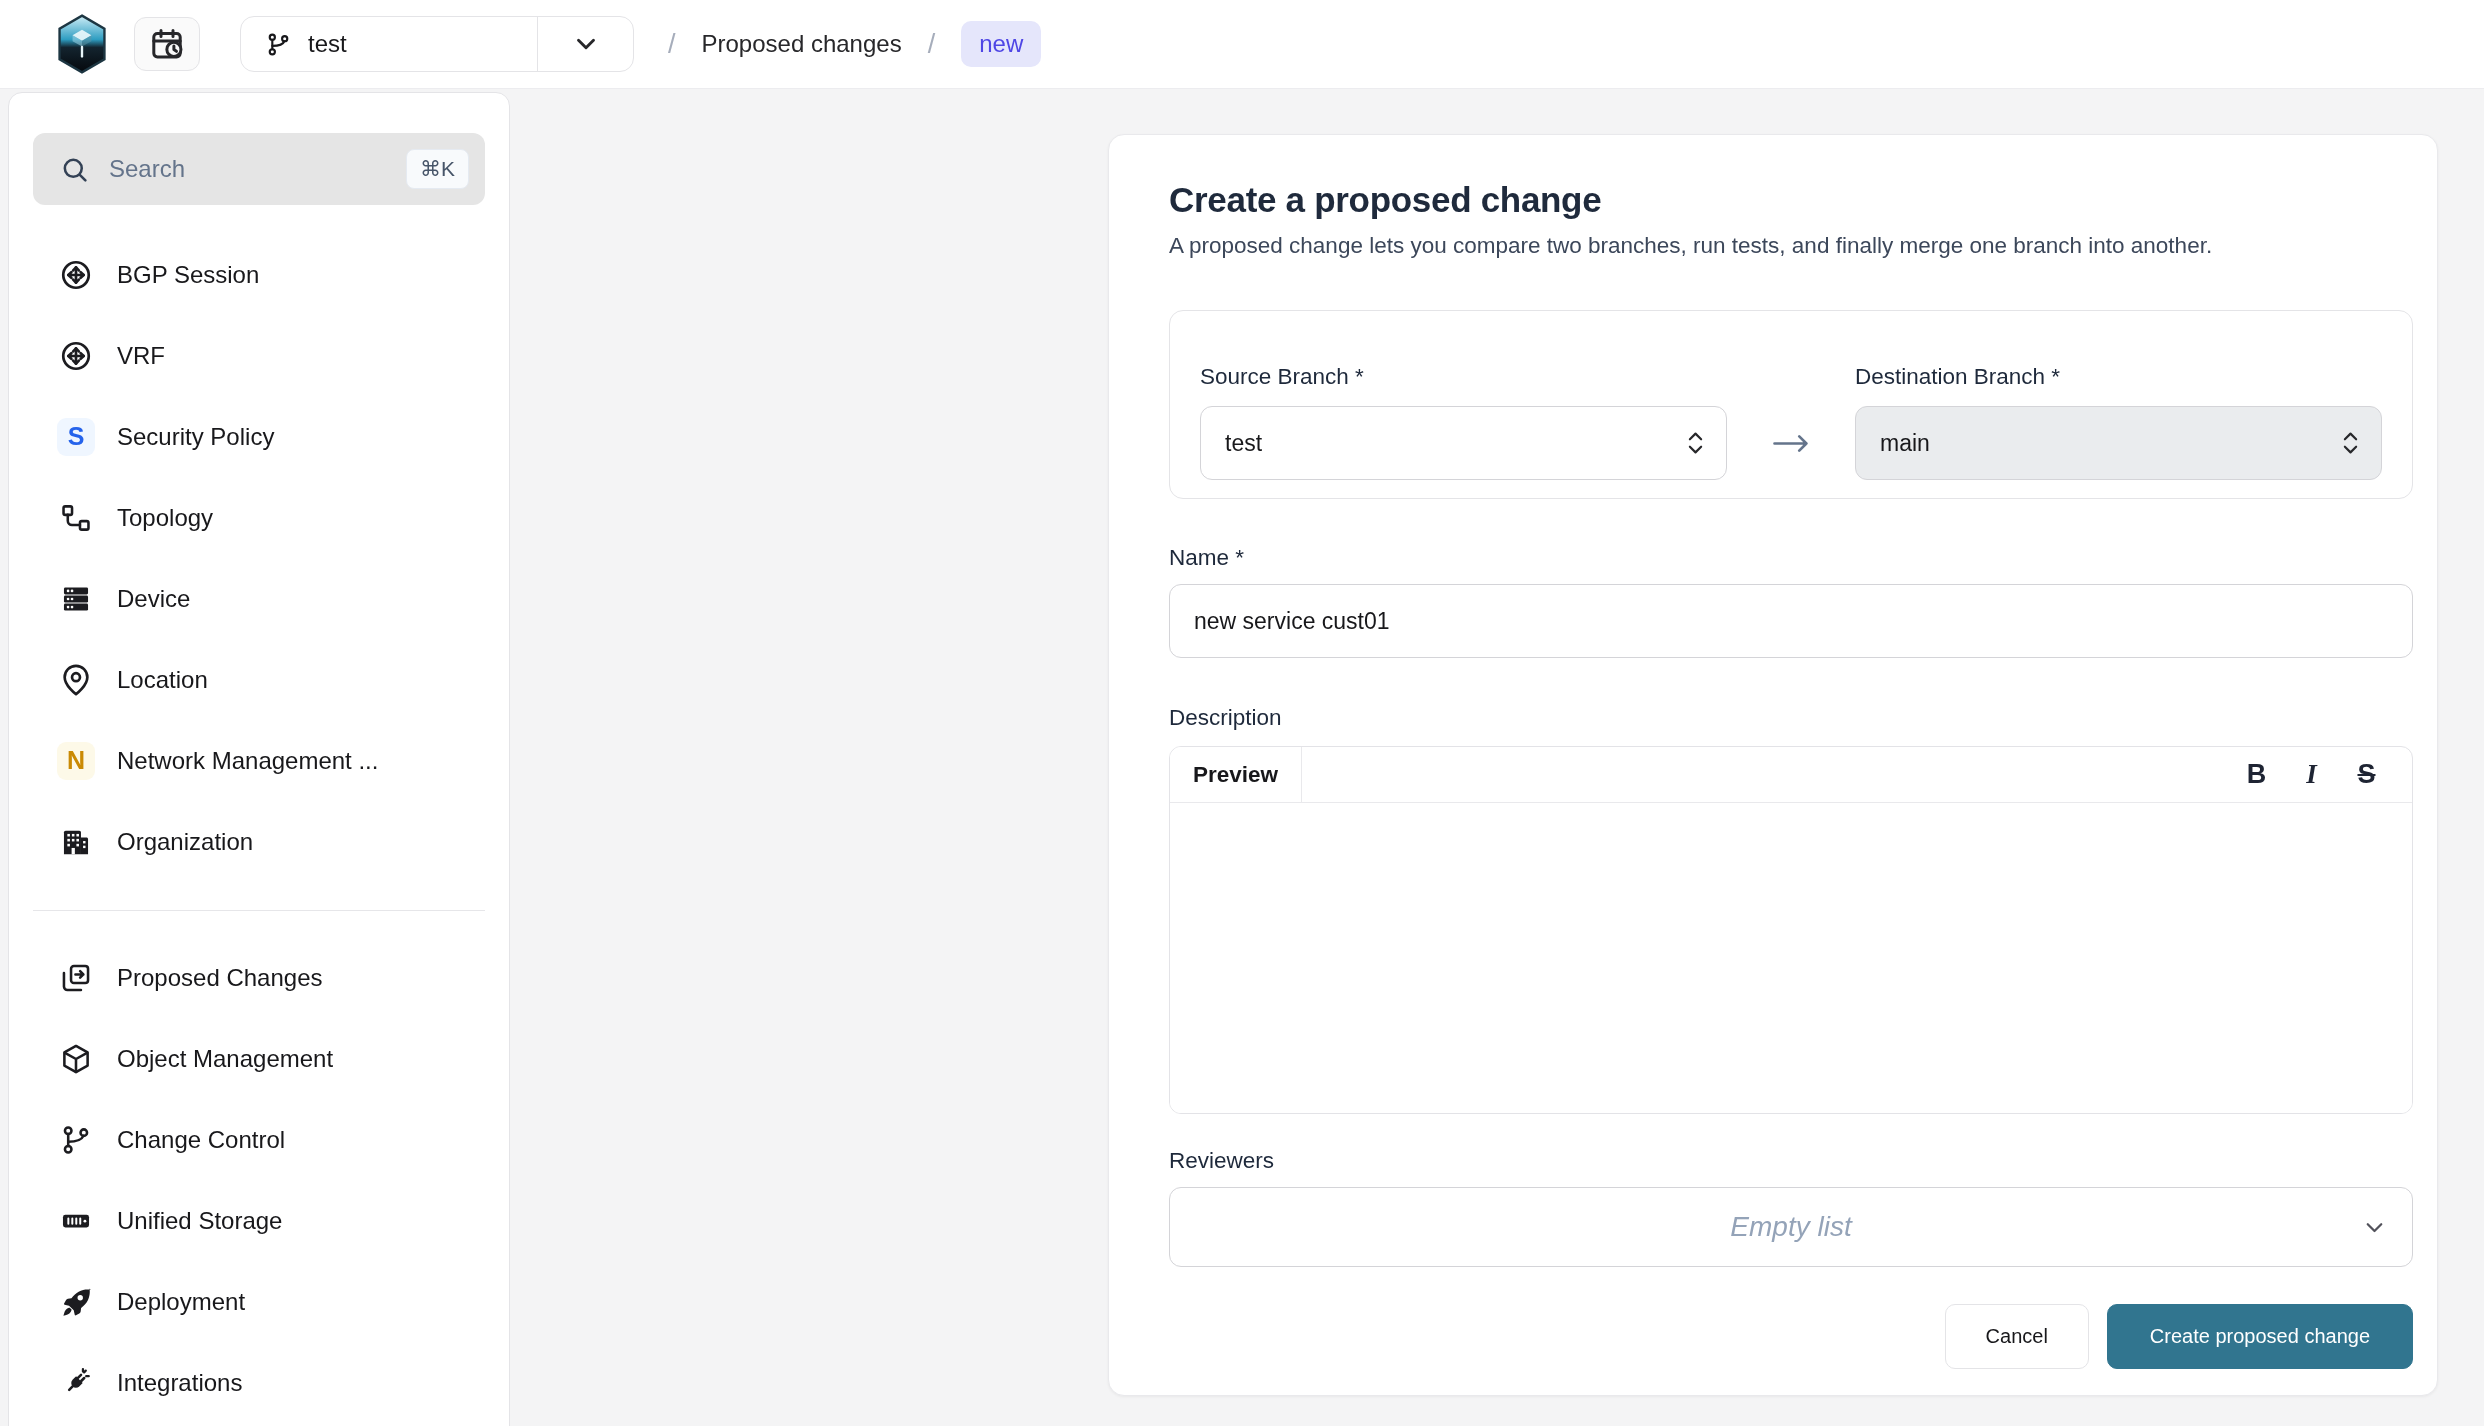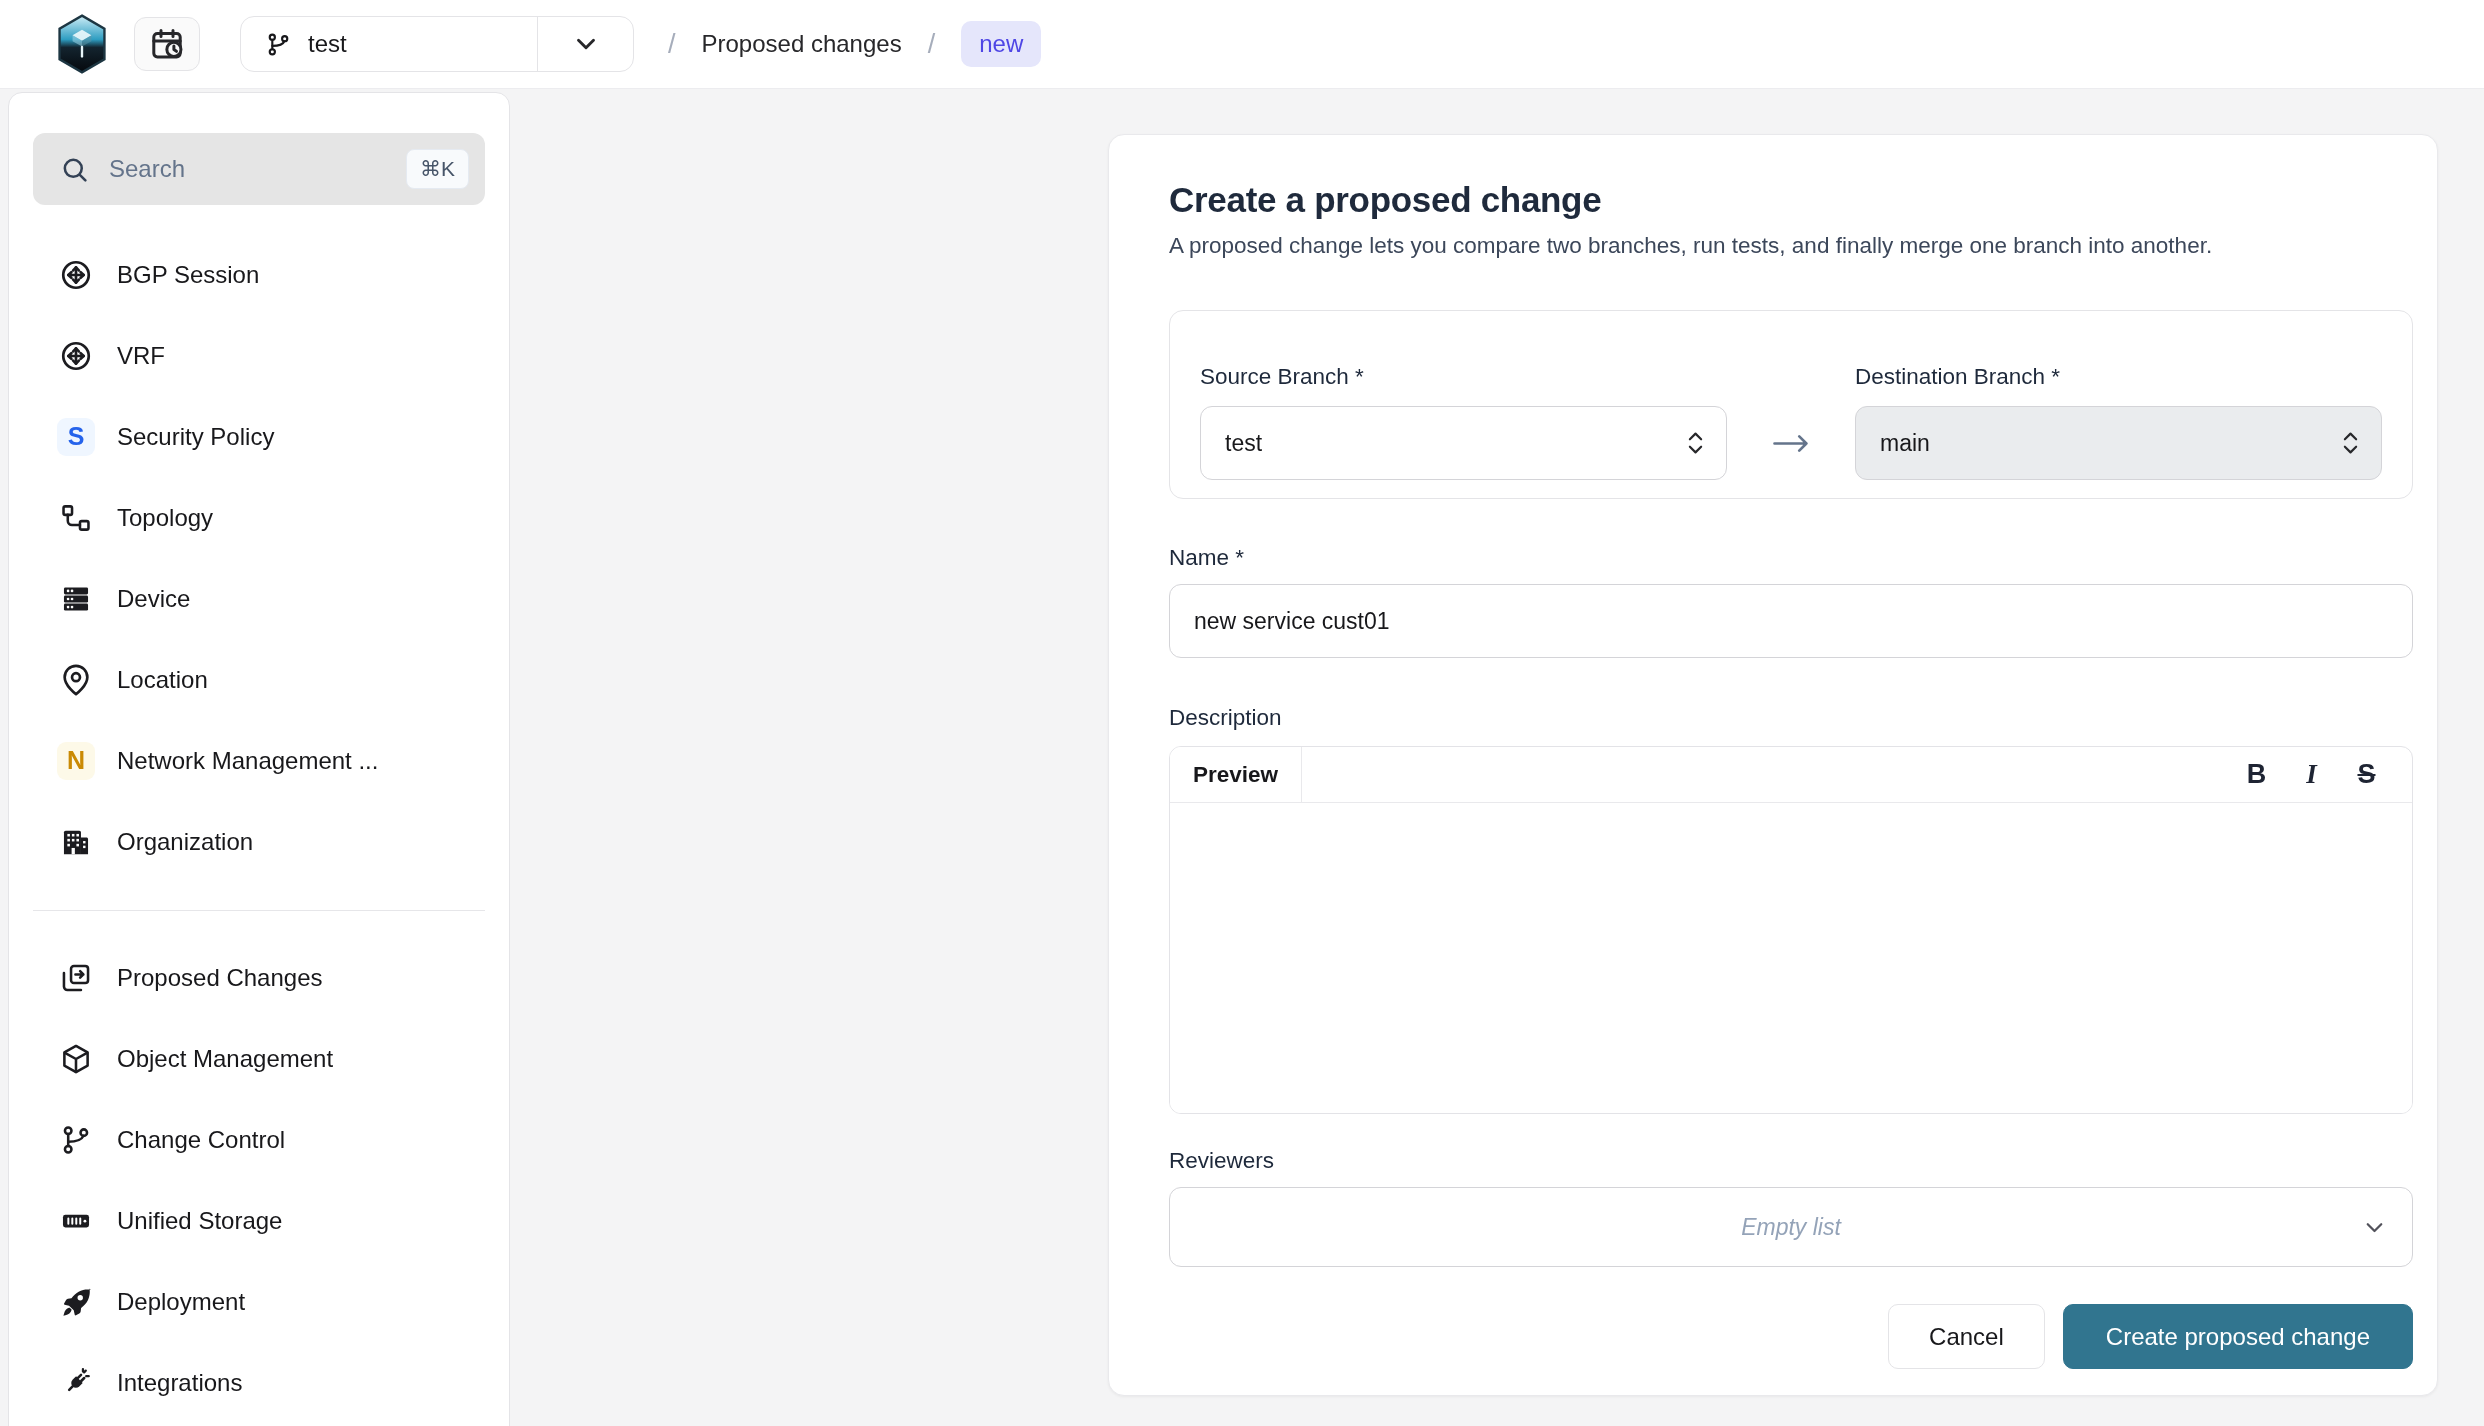--- a/index.html
+++ b/index.html
@@ -112,26 +112,26 @@
   .fmt-italic { font-weight:700; font-style:italic; font-family:"Liberation Serif","DejaVu Serif",serif; }
   .fmt-strike { font-weight:700; text-decoration:line-through; }
   .editor-head .pad-r { width:18px; }
   .editor-body { height:310px; background:#fff; cursor:text; }
 
   .lbl-rev { margin-top:33px; }
   .reviewers {
     position:relative; margin-top:12px; height:80px; border:1px solid #d4d4d8; border-radius:12px;
     background:#fff; display:flex; align-items:center; justify-content:center; cursor:pointer;
   }
-  .rev-empty { font-style:italic; color:#94a3b8; font-size:23px; }
+  .rev-empty { font-style:italic; color:#94a3b8; font-size:28px; }
   .rev-chevron { position:absolute; right:24px; top:50%; transform:translateY(-50%); color:#52525b; }
 
   .actions { margin-top:37px; display:flex; justify-content:flex-end; gap:18px; }
   .btn {
-    height:65px; border-radius:10px; font-size:24px; font-weight:500; cursor:pointer;
+    height:65px; border-radius:10px; font-size:20px; font-weight:500; cursor:pointer;
     font-family:"Liberation Sans","DejaVu Sans",sans-serif;
   }
   .btn-cancel { padding:0 40px; background:#fff; border:1px solid #e4e4e7; color:#18181b; }
   .btn-primary { padding:0 42px; background:#31758f; border:1px solid #31758f; color:#fff; }
 </style>
 </head>
 <body>
 
 <header class="topbar">
   <div class="logo">

